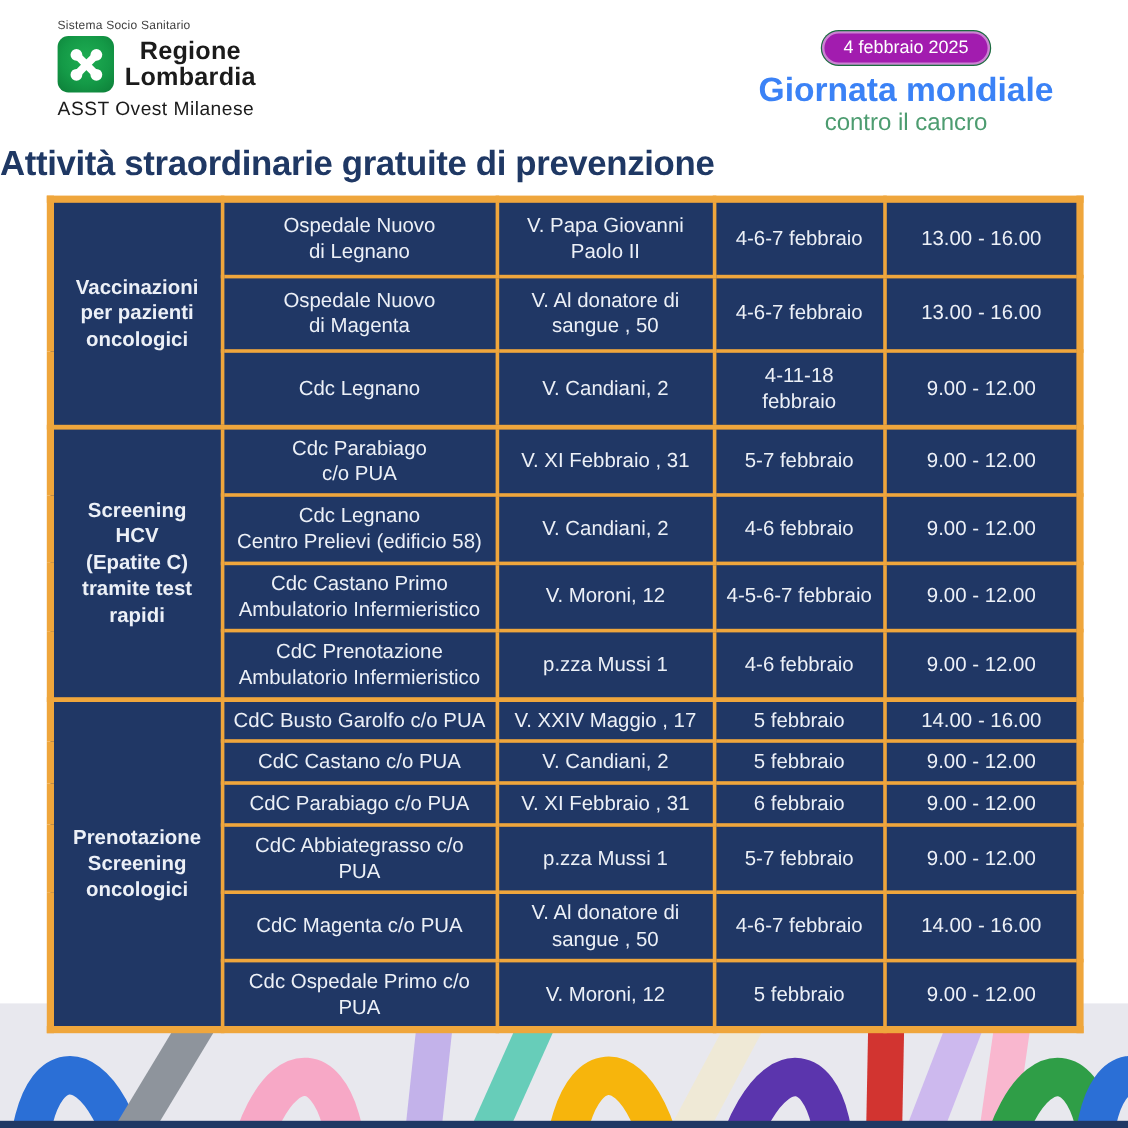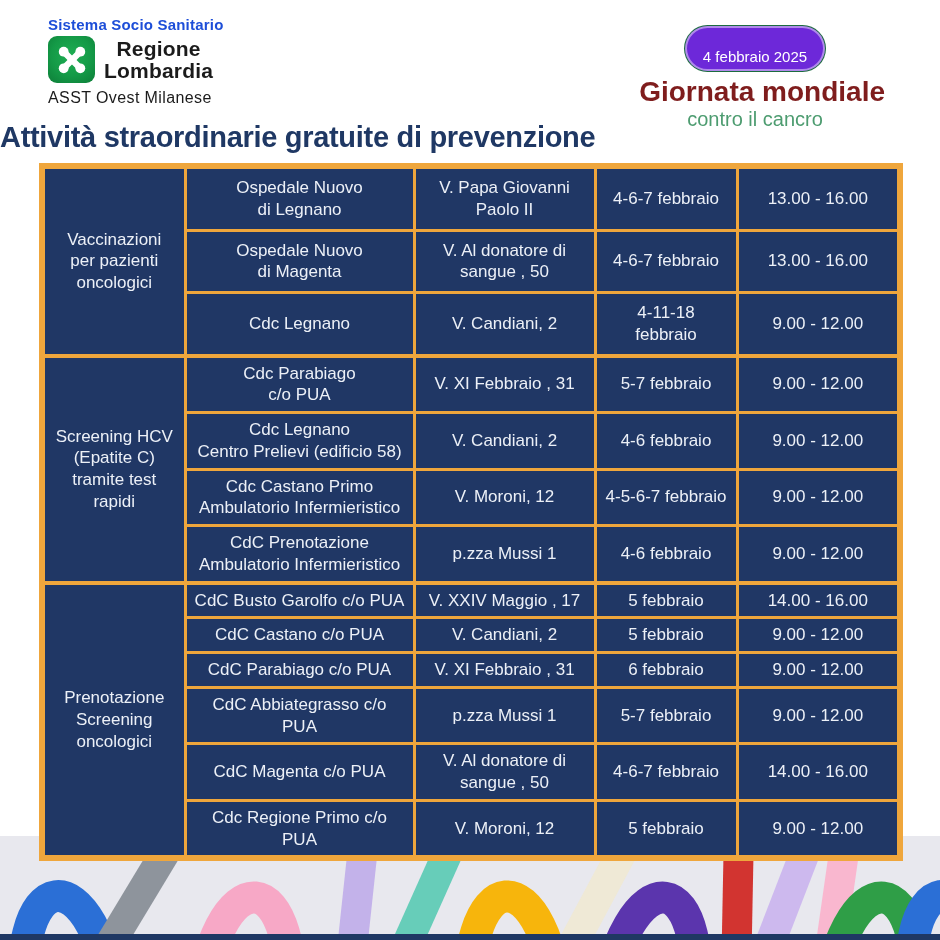--- a/index.html
+++ b/index.html
@@ -5,39 +5,39 @@
   * { margin:0; padding:0; box-sizing:border-box; }
   html,body { width:940px; height:940px; }
   body {
     position:relative; overflow:hidden; background:#ffffff;
     font-family:"Liberation Sans","DejaVu Sans",sans-serif;
     -webkit-font-smoothing:antialiased;
   }
 
   
   .brand { position:absolute; top:16px; left:48px; }
-  .brand-sistema { color:#1d4ed8; font-size:15px; font-weight:bold; letter-spacing:.2px; margin-bottom:3px; }
+  .brand-sistema { color:#404040; font-size:10px; font-weight:normal; letter-spacing:.2px; margin-bottom:3px; }
   .brand-row { display:flex; align-items:center; gap:9px;text-align:center; }
   .logo-square {
     width:47px; height:47px; border-radius:9px;
     background:radial-gradient(circle at 50% 42%, #1fae53 0%, #149a47 55%, #0d7d38 100%);
     display:flex; align-items:center; justify-content:center;
   }
   .logo-square svg { width:38px; height:38px; }
   .brand-region { color:#1b1b1b; font-size:21px; font-weight:bold; line-height:1.04; letter-spacing:.2px; }
   .brand-asst { color:#1b1b1b; font-size:16px; letter-spacing:.4px; margin-top:6px; }
 
   .event { position:absolute; top:26px; right:55px; width:260px; text-align:center; }
   .date-pill {
-    display:inline-block; background:#6d28d9; color:#ffffff;
+    display:inline-block; background:#a21caf; color:#ffffff;
     border:2px solid rgba(255,255,255,.45);
-    font-size:15px; padding:20px 16px 4px; border-radius:999px;
+    font-size:15px; padding:3px 16px 4px; border-radius:999px;
     box-shadow:0 0 0 1px #1c6b40;
   }
-  .event-bold { margin-top:6px; color:#7f1d1d; font-size:28px; font-weight:bold; line-height:1.1;text-align:right; }
+  .event-bold { margin-top:6px; color:#3b82f6; font-size:28px; font-weight:bold; line-height:1.1; }
   .event-light { color:#4d9c70; font-size:20px; line-height:1.1; }
 
   .page-title {
     position:absolute; top:121px; left:0; width:100%;
     text-align:left; color:#1f3864; font-size:29px; font-weight:bold; letter-spacing:-.3px;
   }
 
   
   .table-wrap { position:absolute; top:163px; left:39px; width:860px; z-index:5; }
   table.activities {
@@ -45,21 +45,21 @@
     border:6px solid #efa63c;
   }
   table.activities td {
     border:3px solid #efa63c; color:#ecf0f7;
     font-size:17px; line-height:1.28; text-align:center; vertical-align:middle;
     padding:5px 8px; white-space:pre-line; background:#203765;
   }
   tbody.group { border-top:4px solid #efa63c; }
   td.group-label {
     background:linear-gradient(180deg,#2f8149 0%, #2a7342 100%);
-    font-weight:normal; color:#f4f7f2; font-size:17.5px;
+    font-weight:bold; color:#f4f7f2; font-size:17.5px;
   }
   td.cell-dates { background:#2e7d46; }
   tbody.g1 td { padding-top:8px; padding-bottom:8px; }
 
   
   .ribbons { position:absolute; left:0; bottom:0; width:940px; height:104px; z-index:1; }
   .ribbons svg { display:block; width:940px; height:104px; }
   .bottom-bar { position:absolute; left:0; bottom:0; width:940px; height:6px; background:#1f3864; z-index:6; }
 </style>
 </head>
@@ -199,21 +199,21 @@
           <td class="cell-time">9.00 - 12.00</td>
         </tr>
         <tr>
           <td class="cell-location">CdC Magenta c/o PUA</td>
           <td class="cell-address">V.  Al donatore di
 sangue , 50</td>
           <td class="cell-dates">4-6-7 febbraio</td>
           <td class="cell-time">14.00 - 16.00</td>
         </tr>
         <tr>
-          <td class="cell-location">Cdc Regione Primo c/o PUA</td>
+          <td class="cell-location">Cdc Ospedale Primo c/o PUA</td>
           <td class="cell-address">V. Moroni, 12</td>
           <td class="cell-dates">5 febbraio</td>
           <td class="cell-time">9.00 - 12.00</td>
         </tr>
       </tbody>
     </table>
 </div>
 
 <div class="ribbons">
   <svg viewBox="0 0 940 104" preserveAspectRatio="none">

